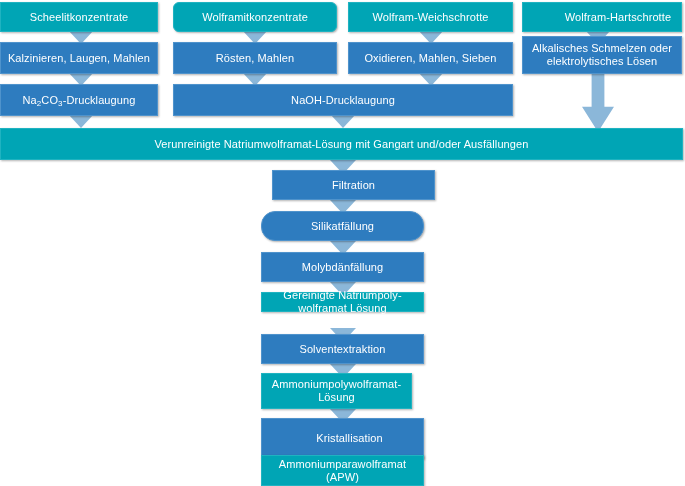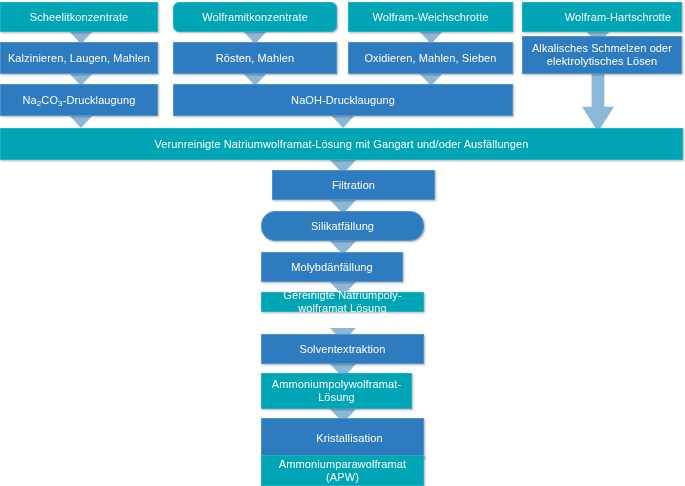--- a/index.html
+++ b/index.html
@@ -116,21 +116,21 @@
   </div>
 
   <div class="box blue" style="left:261px;top:170px;width:163px;height:30px;margin-left:11px;">
     <span class="txt">Filtration</span>
   </div>
 
   <div class="box blue" style="left:261px;top:211px;width:163px;height:30px;border-radius:14px;">
     <span class="txt">Silikatfällung</span>
   </div>
 
-  <div class="box blue" style="left:261px;top:252px;width:142px;height:30px;">
+  <div class="box blue" style="left:261px;top:252px;width:163px;height:30px;">
     <span class="txt">Molybdänfällung</span>
   </div>
 
   <div class="box teal" style="left:261px;top:292px;width:163px;height:20px;white-space:pre-line;">
     <span class="txt">Gereinigte Natriumpoly-
 wolframat Lösung</span>
   </div>
 
   <div class="box blue" style="left:261px;top:334px;width:163px;height:30px;">
     <span class="txt">Solventextraktion</span>

